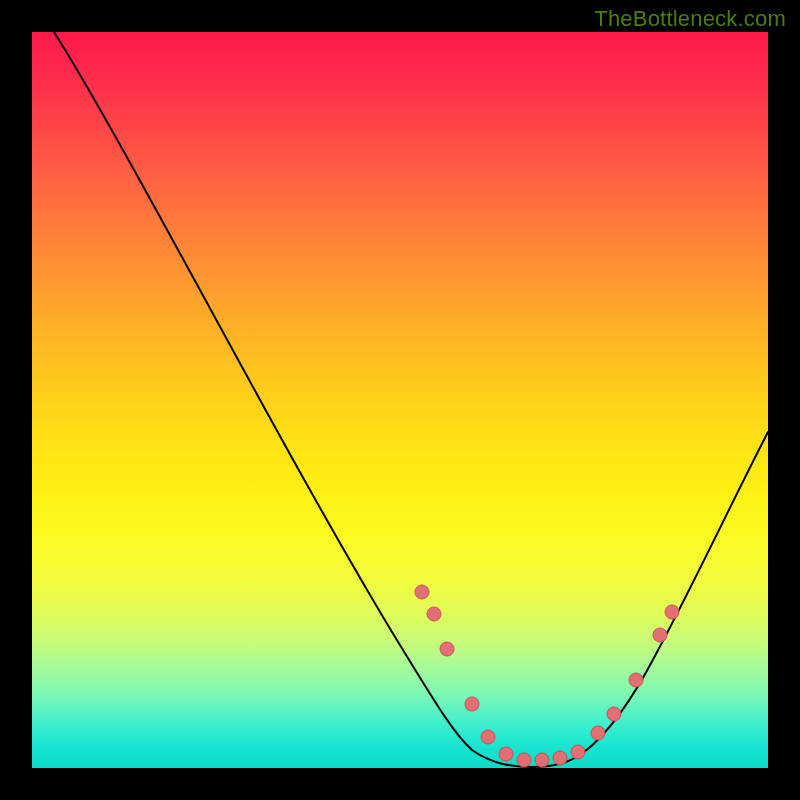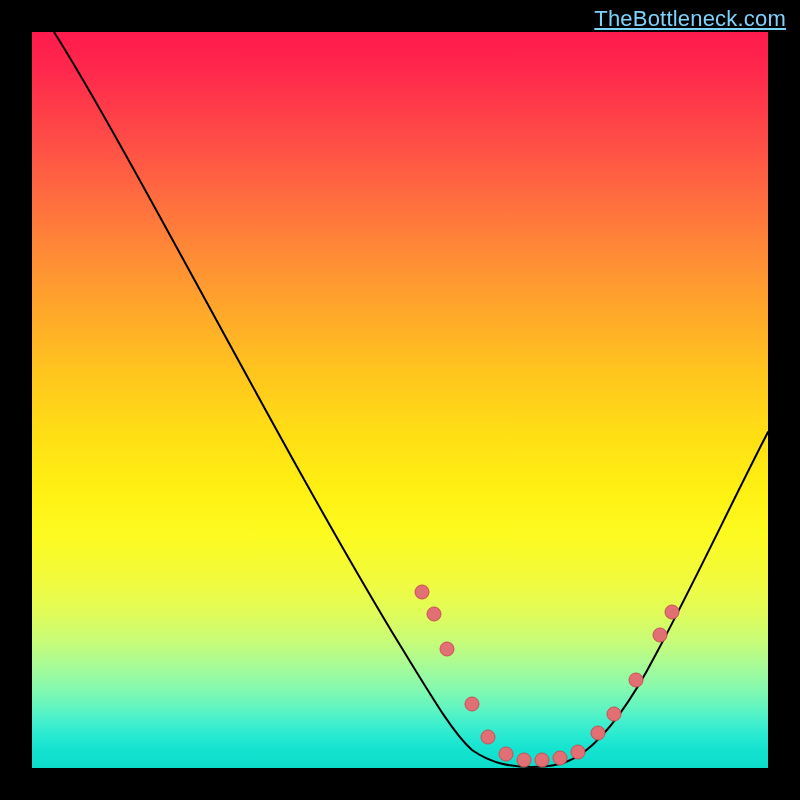--- a/index.html
+++ b/index.html
@@ -51,26 +51,25 @@
       #46f0cb 93.5%,
       #29ead1 95.5%,
       #14e3d0 97.5%,
       #0bdcc9 100%
     );
   }
   .watermark {
     position: absolute;
     top: 6px;
     right: 14px;
-    color: #7dd3fc;
+    color: #4d7c0f;
     font-size: 22px;
     font-weight: 500;
     letter-spacing: 0.2px;
     user-select: none;
-    text-decoration: underline;
   }
   svg {
     position: absolute;
     inset: 0;
   }
   .curve {
     fill: none;
     stroke: #000;
     stroke-width: 2;
     stroke-linejoin: round;

